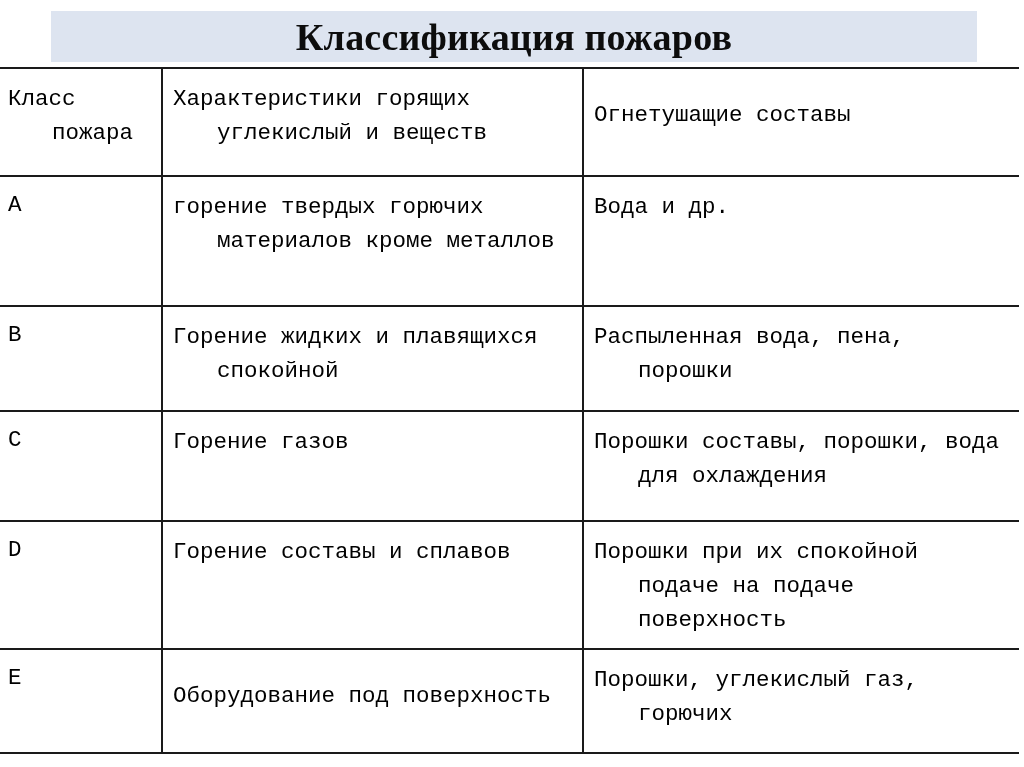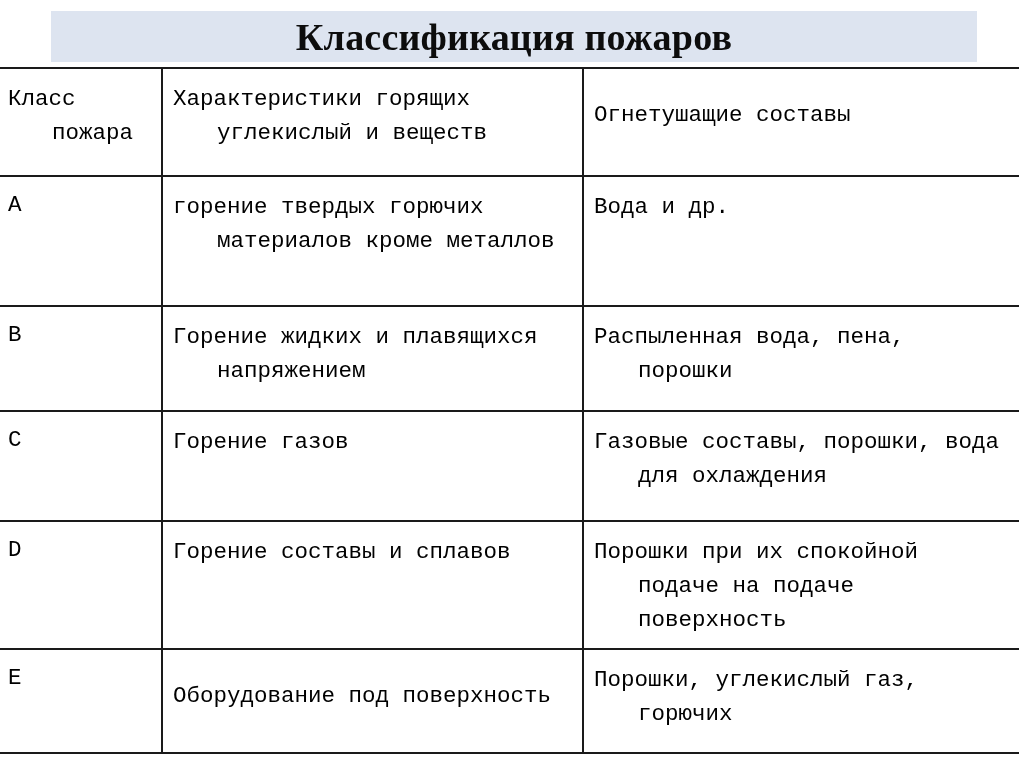--- a/index.html
+++ b/index.html
@@ -148,36 +148,36 @@
         <td class="col-agent">
           <span class="cell-text">Вода и др.</span>
         </td>
       </tr>
 
       <tr class="row-b">
         <td class="col-class">
           <span class="class-letter">B</span>
         </td>
         <td class="col-desc">
-          <span class="cell-text">Горение жидких и плавящихся напряжением</span>
+          <span class="cell-text">Горение жидких и плавящихся спокойной</span>
         </td>
         <td class="col-agent">
           <span class="cell-text">Распыленная вода, пена, порошки</span>
         </td>
       </tr>
 
       <tr class="row-c">
         <td class="col-class">
           <span class="class-letter">C</span>
         </td>
         <td class="col-desc">
           <span class="cell-text">Горение газов</span>
         </td>
         <td class="col-agent">
-          <span class="cell-text">Газовые составы, порошки, вода для охлаждения</span>
+          <span class="cell-text">Порошки составы, порошки, вода для охлаждения</span>
         </td>
       </tr>
 
       <tr class="row-d">
         <td class="col-class">
           <span class="class-letter">D</span>
         </td>
         <td class="col-desc">
           <span class="cell-text">Горение составы и сплавов</span>
         </td>

